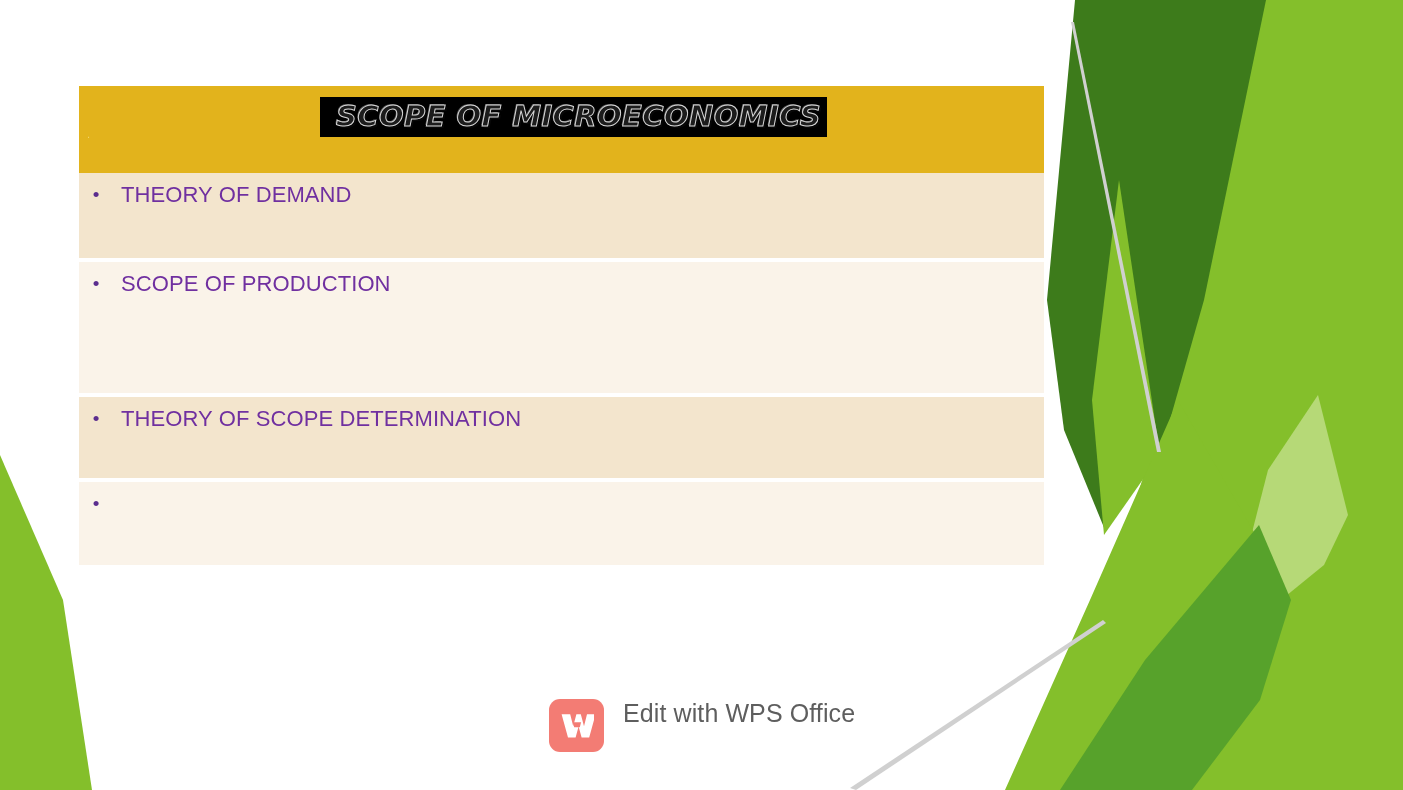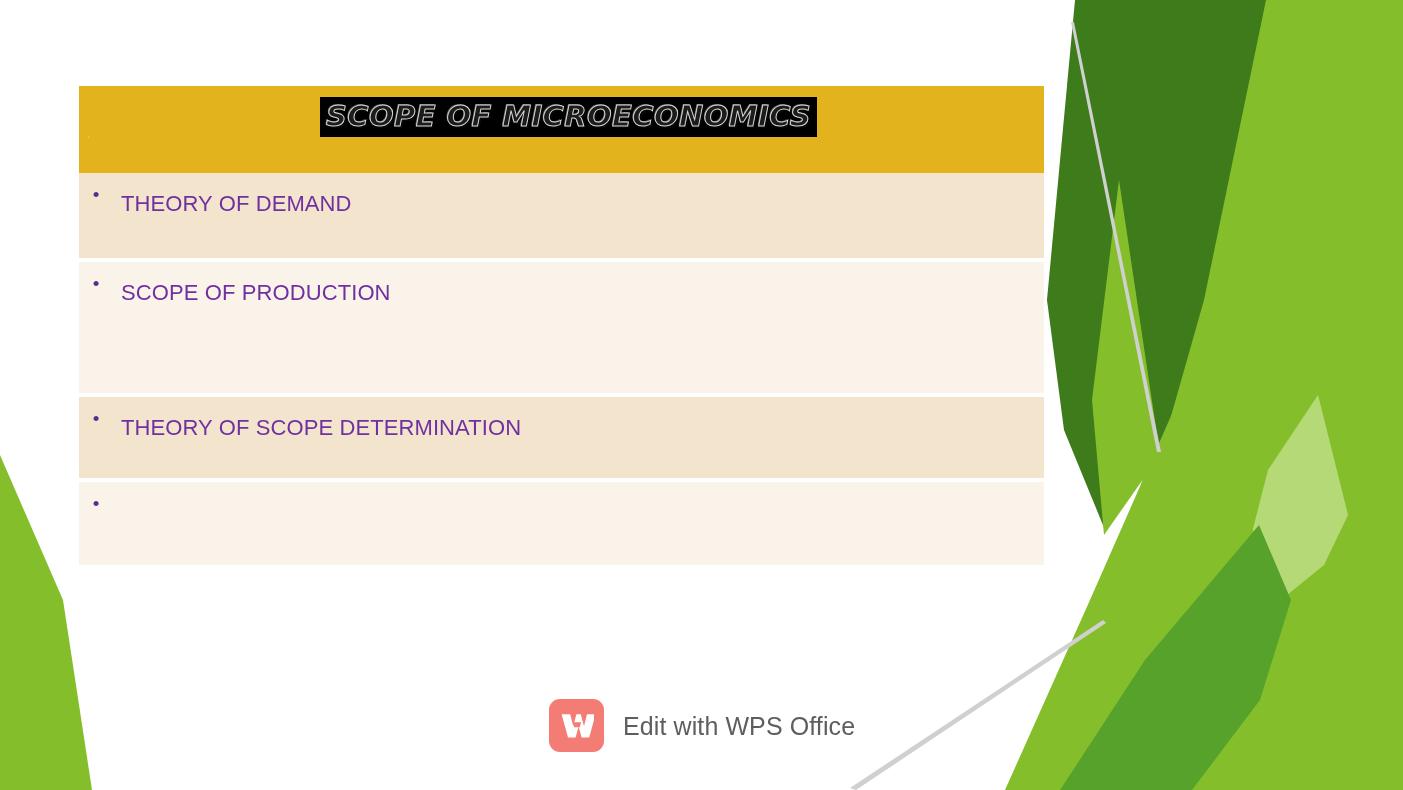--- a/index.html
+++ b/index.html
@@ -52,21 +52,21 @@
     font-size: 11px;
     line-height: 1;
     color: #f2d46a;
   }
 
   #title-plate {
     position: absolute;
     left: 241px;
     top: 11px;
     background: #000000;
-    padding: 2px 6px 4px 6px;
+    padding: 2px 6px 4px 16px;
   }
 
   #title-text {
     font-family: "DejaVu Sans", sans-serif;
     font-size: 29px;
     font-weight: bold;
     font-style: italic;
     letter-spacing: 0.4px;
     line-height: 34px;
     white-space: nowrap;
@@ -93,37 +93,37 @@
     width: 14px;
     text-align: center;
     font-size: 19px;
     line-height: 22px;
     color: #5b2d8e;
   }
 
   .row .row-text {
     position: absolute;
     left: 42px;
-    top: 18px;
+    top: 9px;
     font-size: 22px;
     line-height: 26px;
     letter-spacing: 0.1px;
     color: #7030a0;
     white-space: nowrap;
   }
 
   .gap { height: 4px; background: #ffffff; }
 
   
   #wps {
     position: absolute;
     left: 549px;
     top: 699px;
     display: flex;
-    align-items: center;
+    align-items: flex-start;
     gap: 19px;
   }
 
   #wps-icon {
     width: 55px;
     height: 53px;
     border-radius: 11px;
     background: #f37c74;
     display: flex;
     align-items: center;

